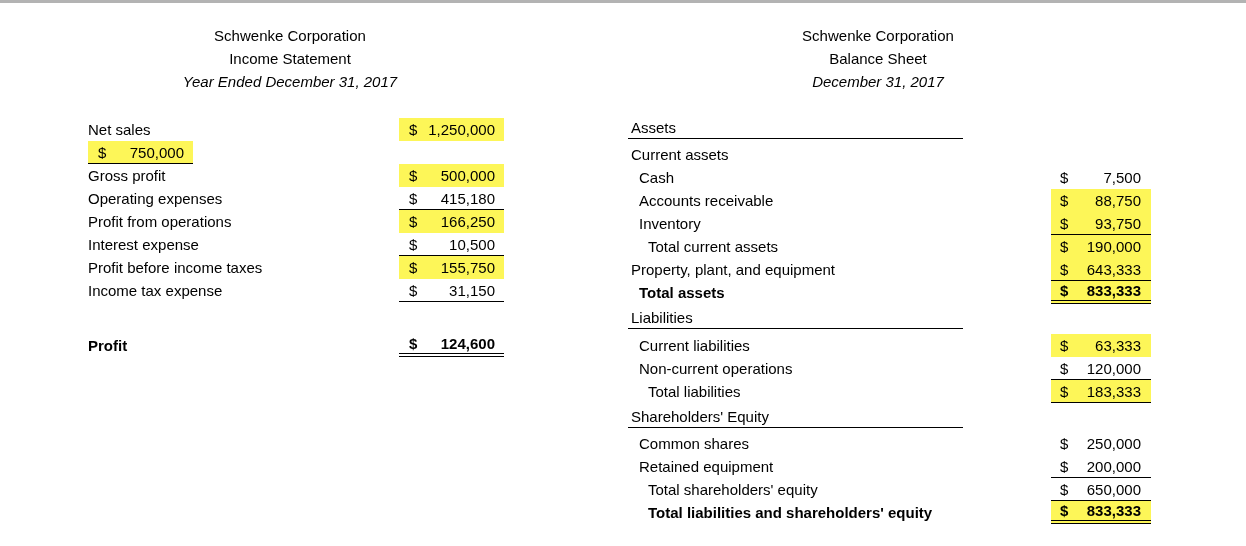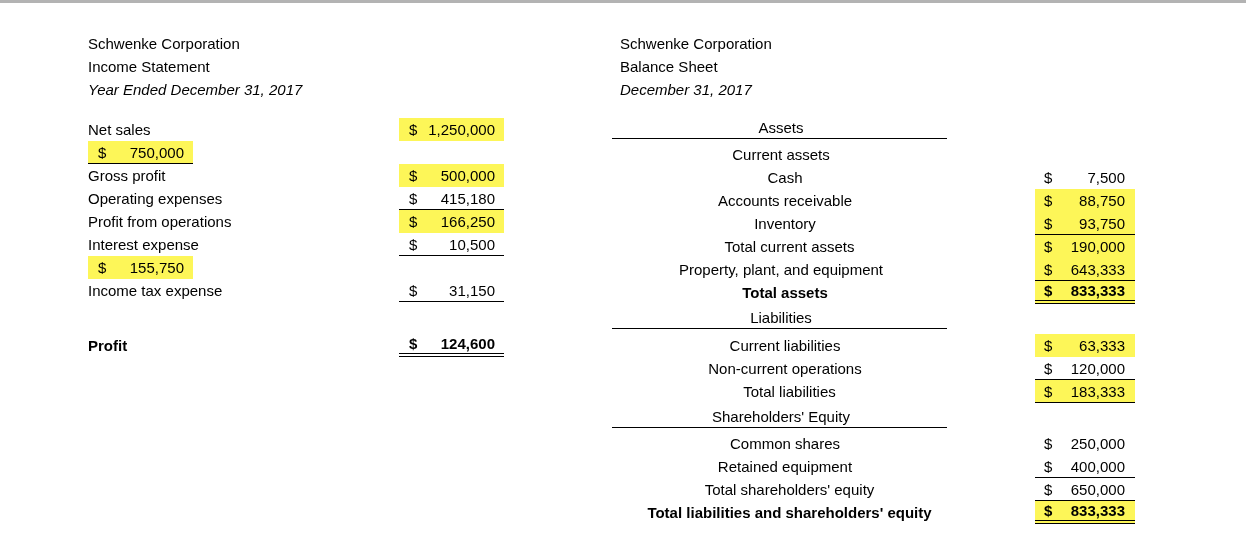--- a/index.html
+++ b/index.html
@@ -5,28 +5,28 @@
   :root { --hl: #fdf658; --rule: #000; --topbar: #b3b3b3; }
   * { margin: 0; padding: 0; box-sizing: border-box; }
   body {
     width: 1246px; height: 546px; background: #fff; color: #000;
     font-family: "Liberation Sans", sans-serif; font-size: 15px;
     overflow: hidden; position: relative;
   }
   .sheet { position: relative; width: 1246px; height: 546px; background: #fff; }
   .topline { position: absolute; left: 0; top: 0; width: 1246px; height: 3px; background: var(--topbar); }
 
-  .titles { position: absolute; line-height: 23px; margin-top: 8px; }
+  .titles { position: absolute; text-align: center; line-height: 23px; }
   .titles-income { left: 88px; top: 24px; width: 404px; }
   .titles-balance { left: 620px; top: 24px; width: 516px; }
   .italic { font-style: italic; }
 
   .rowstack { position: absolute; }
   .income-rows { left: 88px; top: 118px; width: 416px; }
-  .balance-rows { left: 612px; top: 116px; width: 523px; text-align: center; }
+  .balance-rows { left: 628px; top: 116px; width: 523px; }
 
   .row { display: flex; height: 23px; align-items: center; }
   .spacer32 { height: 32px; } .spacer2 { height: 2px; } .spacer4 { height: 4px; } .spacer5 { height: 5px; }
 
   .ilabel { flex: 1; }
   .amt {
     width: 105px; height: 23px; display: flex; align-items: center;
     justify-content: space-between; padding: 0 9px 0 10px;
   }
   .blabel { width: 335px; padding-left: 3px; height: 23px; line-height: 23px; }
@@ -97,20 +97,21 @@
       </div>
     </div>
     <div class="row">
       <div class="ilabel">Interest expense</div>
       <div class="amt u1">
         <span>$</span>
         <span>10,500</span>
       </div>
     </div>
     <div class="row">
+      <div class="ilabel">Profit before income taxes</div>
       <div class="amt hl">
         <span>$</span>
         <span>155,750</span>
       </div>
     </div>
     <div class="row">
       <div class="ilabel">Income tax expense</div>
       <div class="amt u1">
         <span>$</span>
         <span>31,150</span>
@@ -229,21 +230,21 @@
       <div class="bamt">
         <span>$</span>
         <span>250,000</span>
       </div>
     </div>
     <div class="row">
       <div class="blabel ind1">Retained equipment</div>
       <div class="bfill"></div>
       <div class="bamt u1">
         <span>$</span>
-        <span>400,000</span>
+        <span>200,000</span>
       </div>
     </div>
     <div class="row">
       <div class="blabel ind2">Total shareholders' equity</div>
       <div class="bfill"></div>
       <div class="bamt u1">
         <span>$</span>
         <span>650,000</span>
       </div>
     </div>

